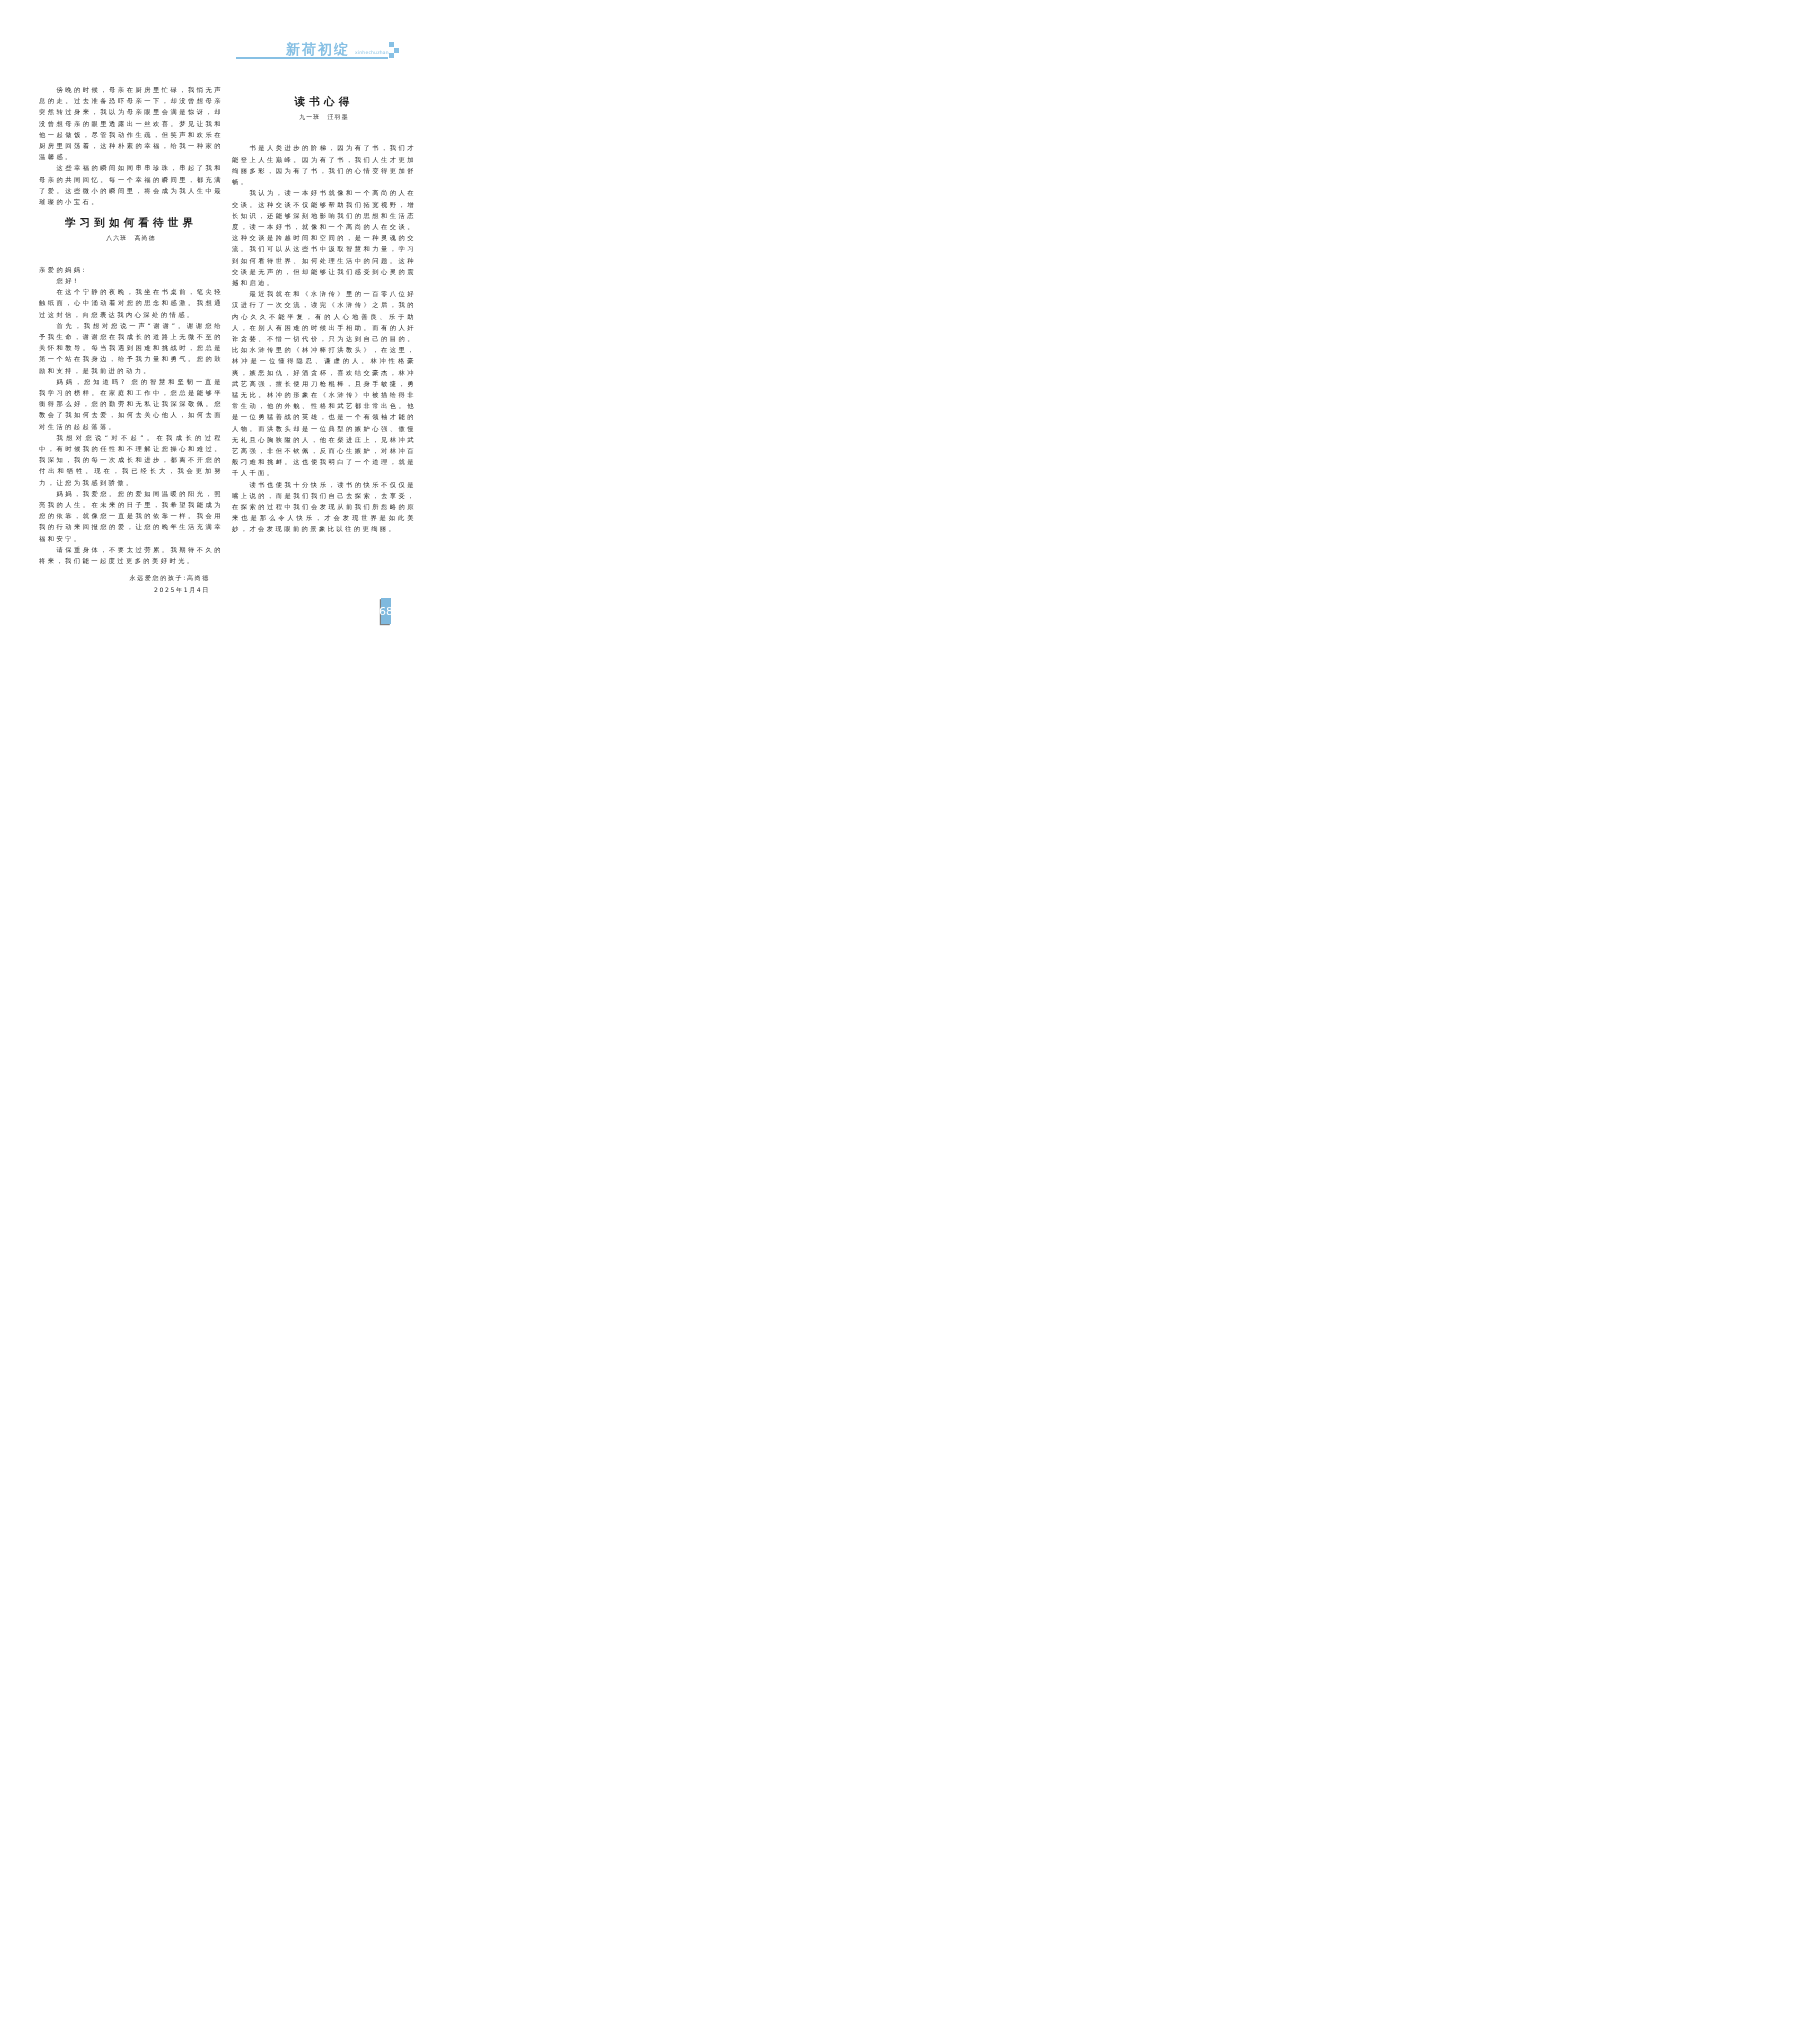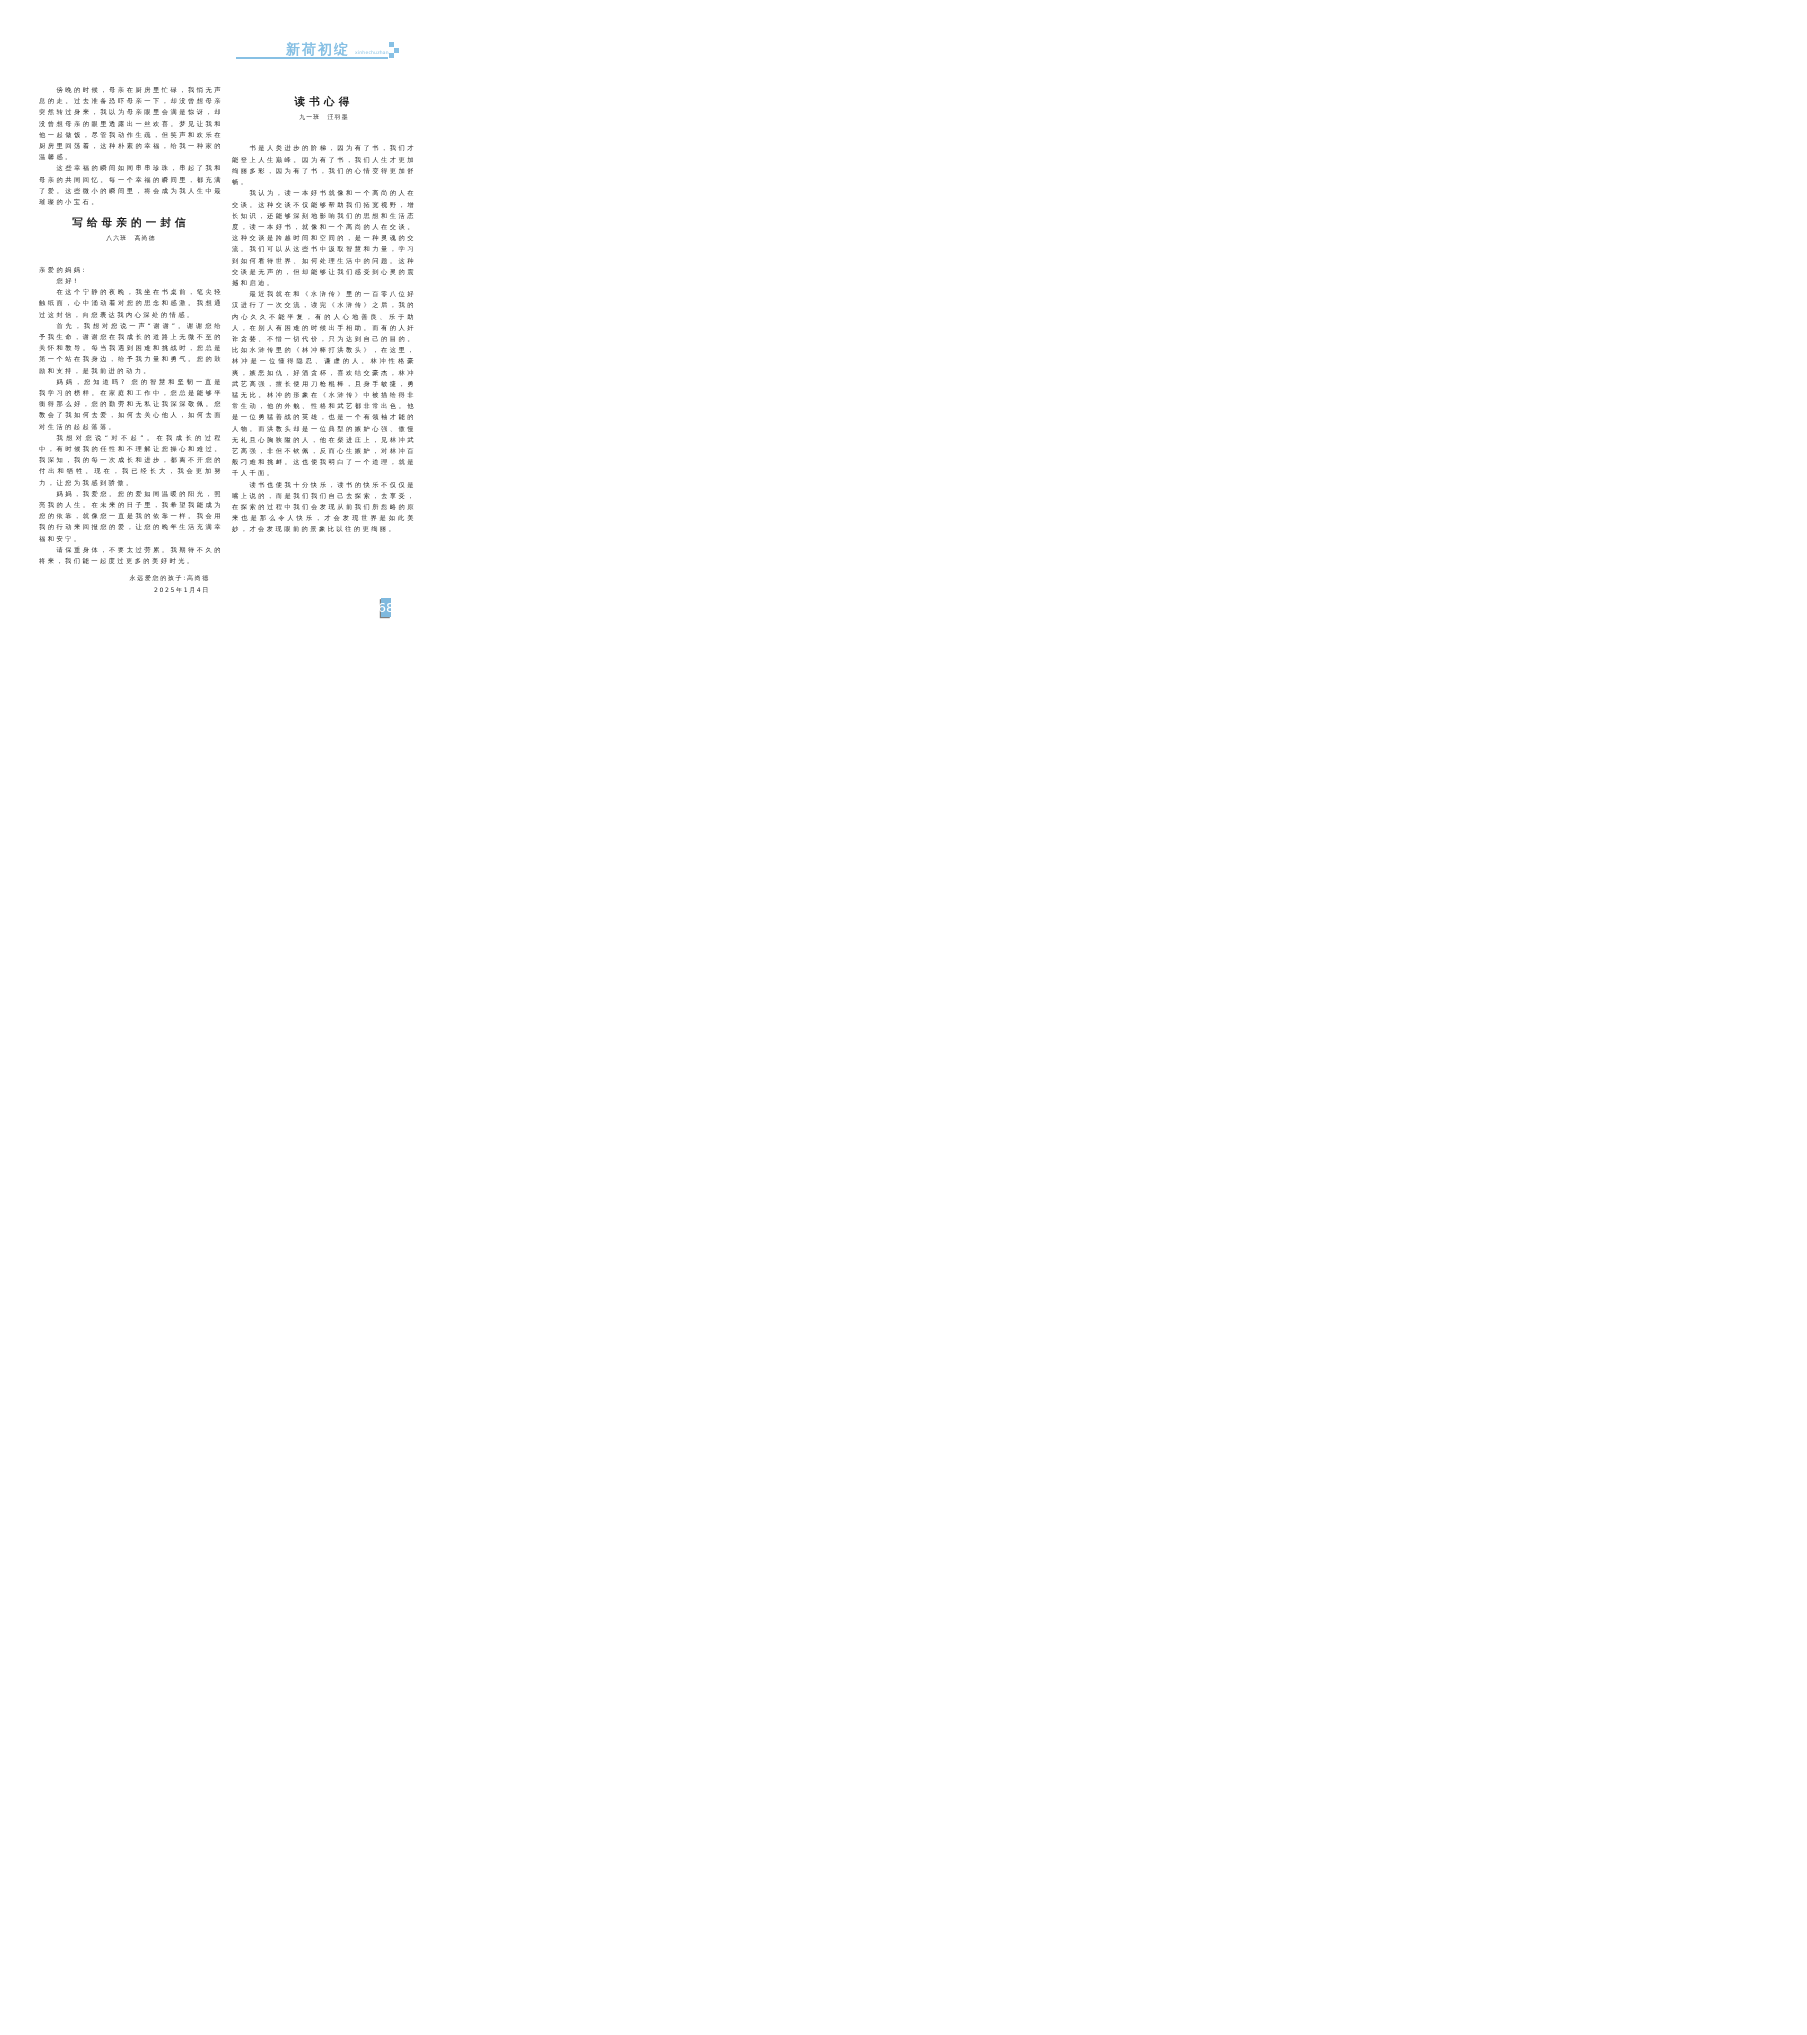--- a/index.html
+++ b/index.html
@@ -94,47 +94,47 @@
     line-height: 12.2px;
   }
   .signature { margin-top: 5.7px; }
 
   
   .page-number {
     position: absolute;
     left: 381px;
     top: 598px;
     width: 9.8px;
-    height: 19px;
+    height: 26px;
     background: #7fb9de;
     box-shadow: -1.2px 1.2px 0 0 #7e7e7e;
     color: #ffffff;
     display: flex;
     align-items: center;
     justify-content: center;
-    font-size: 13px;
+    font-size: 11px;
   }
 </style>
 </head>
 <body>
 
 <div class="page">
 
   <span class="logo-cn">新荷初绽</span>
   <span class="logo-pinyin">xinhechuzhan</span>
   <div class="header-rule"></div>
   <div class="sq sq1"></div>
   <div class="sq sq2"></div>
   <div class="sq sq3"></div>
 
   <section class="col col-left">
     <p class="body indent">傍晚的时候，母亲在厨房里忙碌，我悄无声息的走。过去准备恐吓母亲一下，却没曾想母亲突然转过身来，我以为母亲眼里会满是惊讶，却没曾想母亲的眼里透露出一丝欢喜。梦见让我和他一起做饭，尽管我动作生疏，但笑声和欢乐在厨房里回荡着，这种朴素的幸福，给我一种家的温馨感。</p>
     <p class="body indent">这些幸福的瞬间如同串串珍珠，串起了我和母亲的共同回忆。每一个幸福的瞬间里，都充满了爱。这些微小的瞬间里，将会成为我人生中最璀璨的小宝石。</p>
 
-    <h2 class="article-title">写给母亲的一封信</h2>
+    <h2 class="article-title">学习到如何看待世界</h2>
     <div class="article-author">八六班　高尚德</div>
 
     <p class="body">亲爱的妈妈:</p>
     <p class="body indent">您好!</p>
     <p class="body indent">在这个宁静的夜晚，我坐在书桌前，笔尖轻触纸面，心中涌动着对您的思念和感激。我想通过这封信，向您表达我内心深处的情感。</p>
     <p class="body indent">首先，我想对您说一声“谢谢”。谢谢您给予我生命，谢谢您在我成长的道路上无微不至的关怀和教导。每当我遇到困难和挑战时，您总是第一个站在我身边，给予我力量和勇气。您的鼓励和支持，是我前进的动力。</p>
     <p class="body indent">妈妈，您知道吗? 您的智慧和坚韧一直是我学习的榜样。在家庭和工作中，您总是能够平衡得那么好，您的勤劳和无私让我深深敬佩。您教会了我如何去爱，如何去关心他人，如何去面对生活的起起落落。</p>
     <p class="body indent">我想对您说“对不起”。在我成长的过程中，有时候我的任性和不理解让您操心和难过。我深知，我的每一次成长和进步，都离不开您的付出和牺牲。现在，我已经长大，我会更加努力，让您为我感到骄傲。</p>
     <p class="body indent">妈妈，我爱您。您的爱如同温暖的阳光，照亮我的人生。在未来的日子里，我希望我能成为您的依靠，就像您一直是我的依靠一样。我会用我的行动来回报您的爱，让您的晚年生活充满幸福和安宁。</p>
     <p class="body indent">请保重身体，不要太过劳累。我期待不久的将来，我们能一起度过更多的美好时光。</p>

